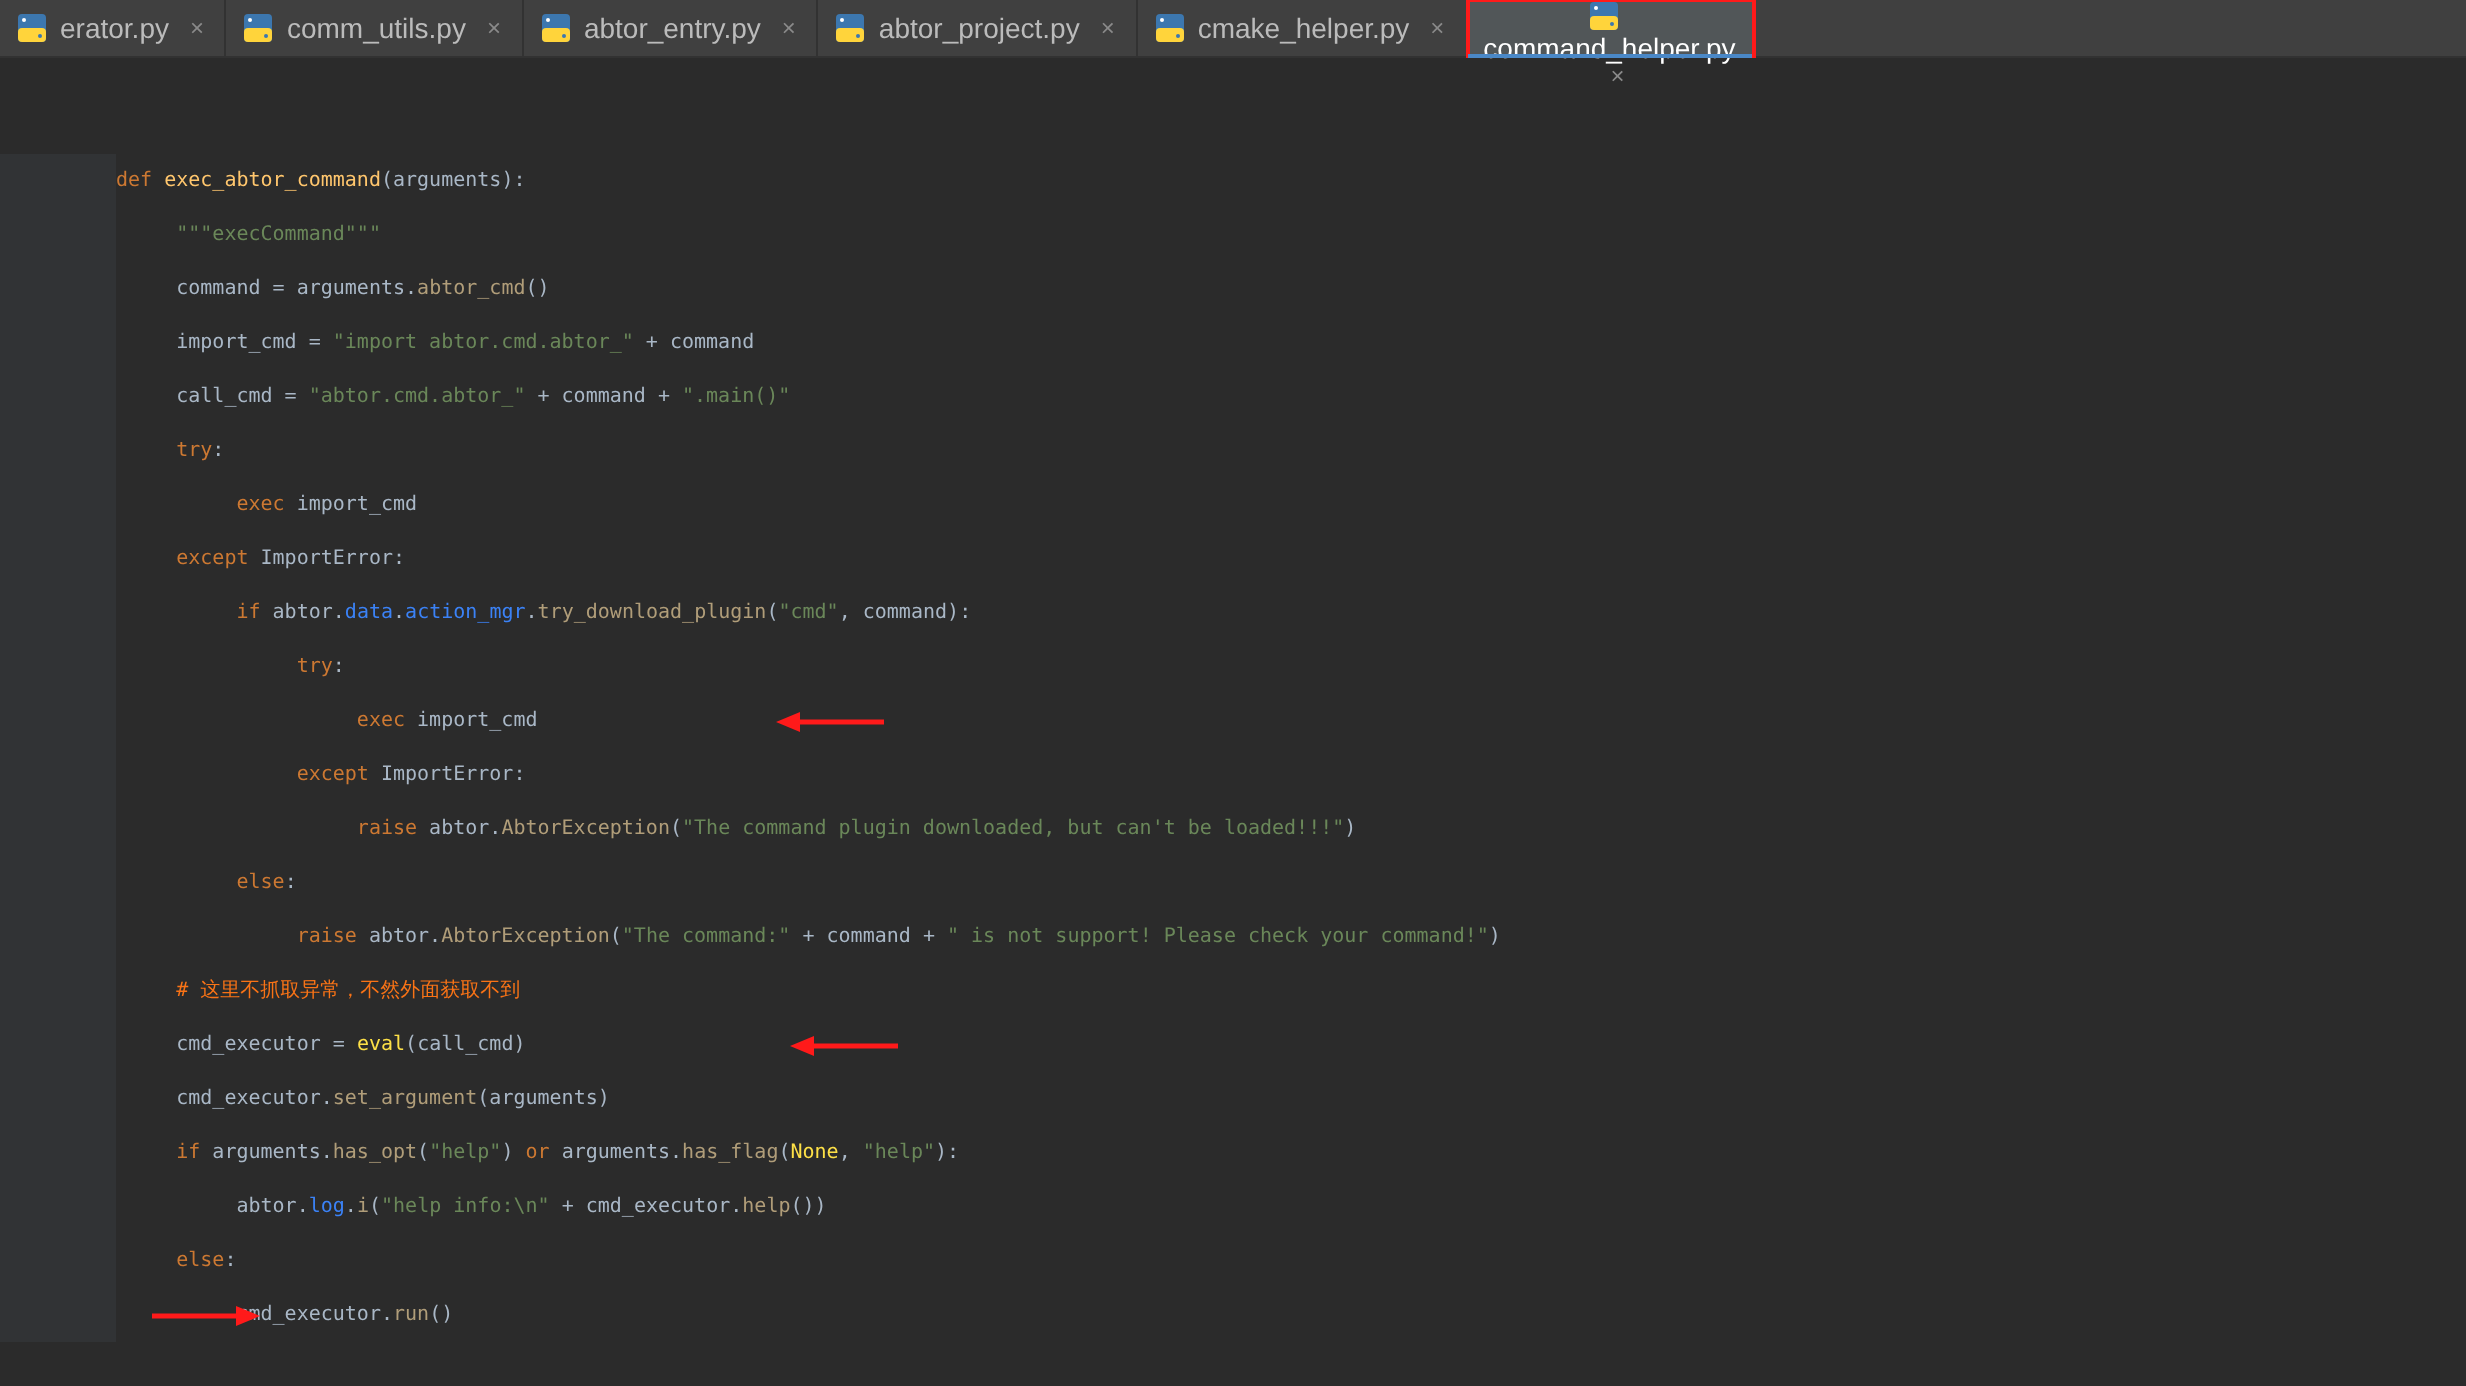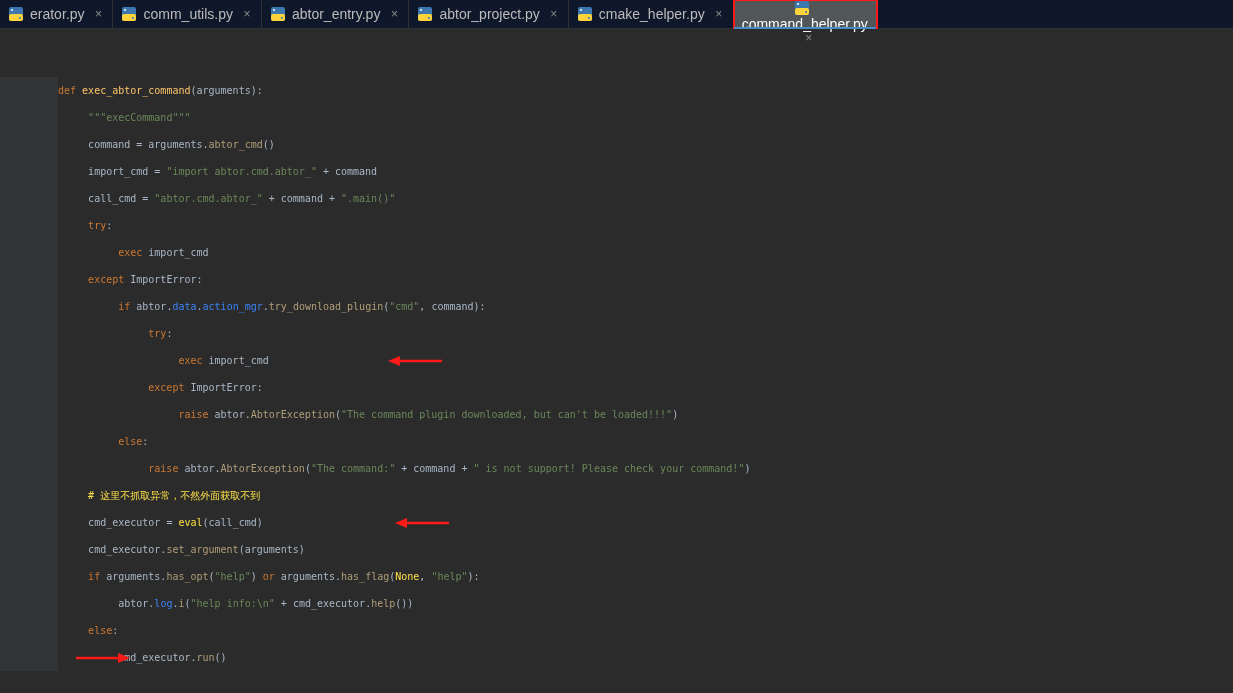--- a/index.html
+++ b/index.html
@@ -7,21 +7,21 @@
     width: 1233px; height: 693px;
     background: #2b2b2b;
     font-family: "Consolas","Menlo","DejaVu Sans Mono",monospace;
     font-size: 15px;
     color: #a9b7c6;
     overflow: hidden;
   }
   
   .tabbar {
     height: 29px;
-    background: #0f172a;
+    background: #404040;
     display: flex;
     align-items: stretch;
     font-family: "Segoe UI","Helvetica Neue",sans-serif;
     font-size: 14px;
     border-bottom: 1px solid #323232;
     position: relative;
   }
   .tab {
     display: flex;
     align-items: center;
@@ -72,21 +72,21 @@
   .code .line { display:block; height:27px; }
 
   
   .kw     { color:#cc7832; }         
   .fn     { color:#ffc66d; }         
   .call   { color:#b09d79;margin-top:40px; }         
   .builtin{ color:#fde047; }         
   .var    { color:#a9b7c6; }
   .field  { color:#3b82f6; }         
   .str    { color:#6a8759; }         
-  .cmt    { color:#fde047; }         
+  .cmt    { color:#f97316; }         
   .doc    { color:#6a8759; }
   .op     { color:#a9b7c6; }
   .pun    { color:#a9b7c6; }
 
   
   .arrow {
     position:absolute;
     width:55px; height:16px;
     pointer-events:none;
   }

